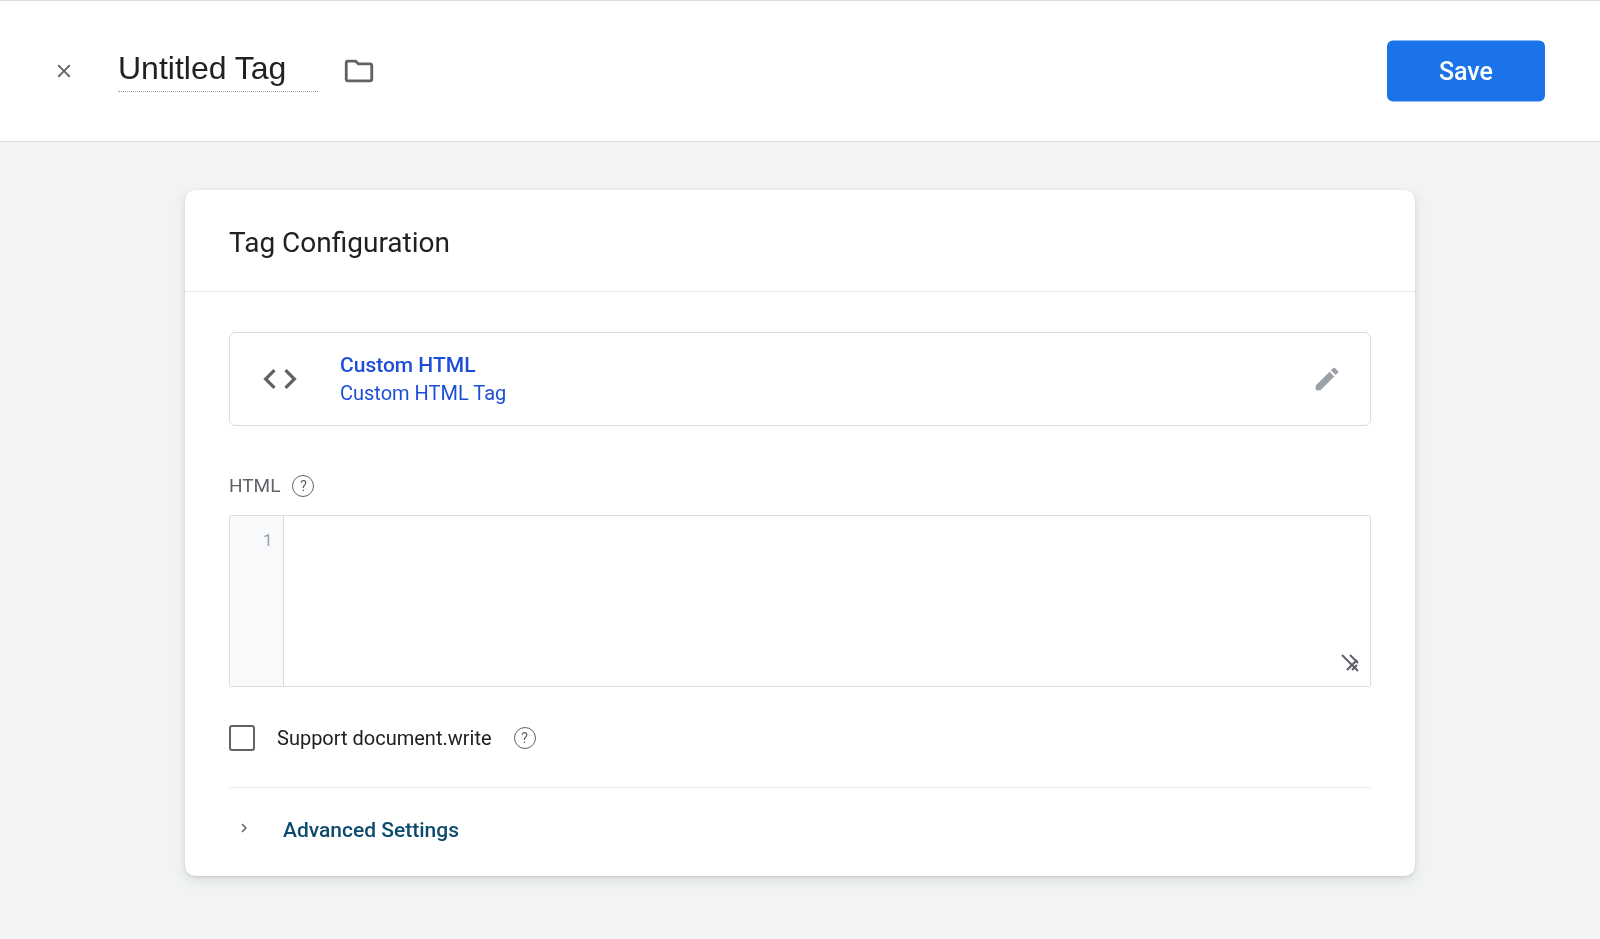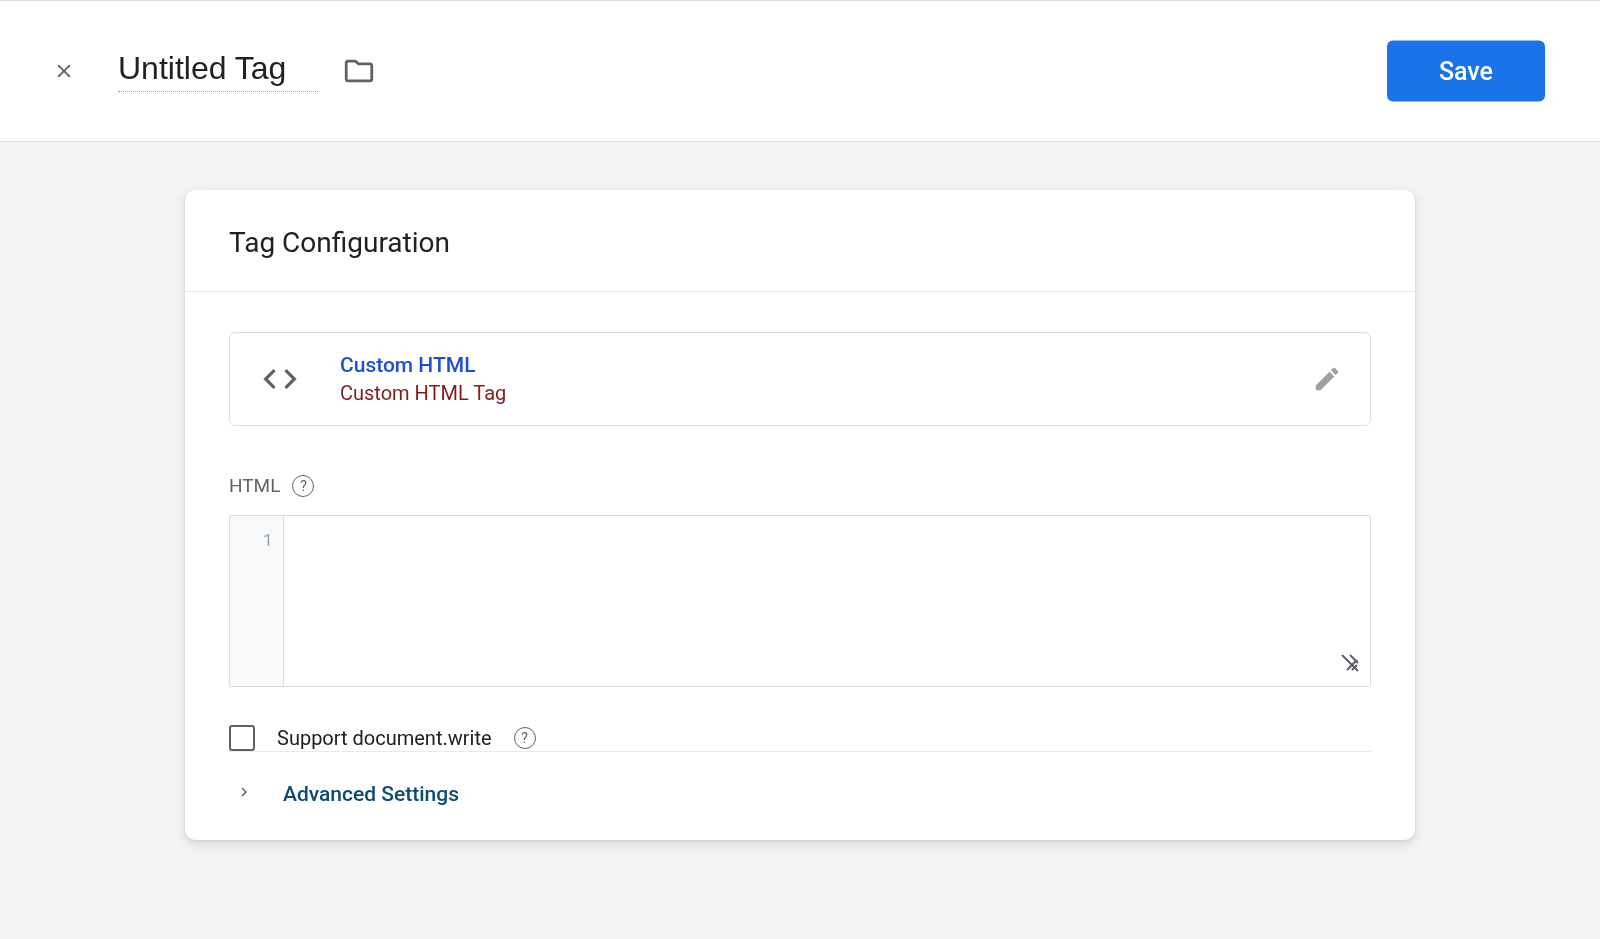--- a/index.html
+++ b/index.html
@@ -115,21 +115,21 @@
   .tagtype-icon svg { width: 40px; height: 40px; }
   .tagtype-text { flex: 1; }
   .tagtype-name {
     font-size: 21px;
     font-weight: 500;
     color: #1d4ed8;
     margin-bottom: 4px;
   }
   .tagtype-sub {
     font-size: 20px;
-    color: #7f1d1d;
+    color: #1d4ed8;
   }
   .edit-btn {
     color: #9aa0a6;
     cursor: pointer;
     display: flex;
     align-items: center;
   }
   .edit-btn svg { width: 30px; height: 30px; }
   .help-icon {
     display: inline-flex;
@@ -175,20 +175,21 @@
     bottom: 6px;
     right: 8px;
     color: #5f6368;
     cursor: nwse-resize;
   }
   .resize-handle svg { width: 24px; height: 24px; }
   .checkbox-row {
     display: flex;
     align-items: center;
     gap: 22px;
+    padding-bottom: 36px;
     border-bottom: 1px solid #e8eaed;
     font-size: 20px;
     color: #202124;
   }
   .checkbox {
     width: 26px;
     height: 26px;
     border: 2.5px solid #5f6368;
     border-radius: 3px;
     cursor: pointer;

